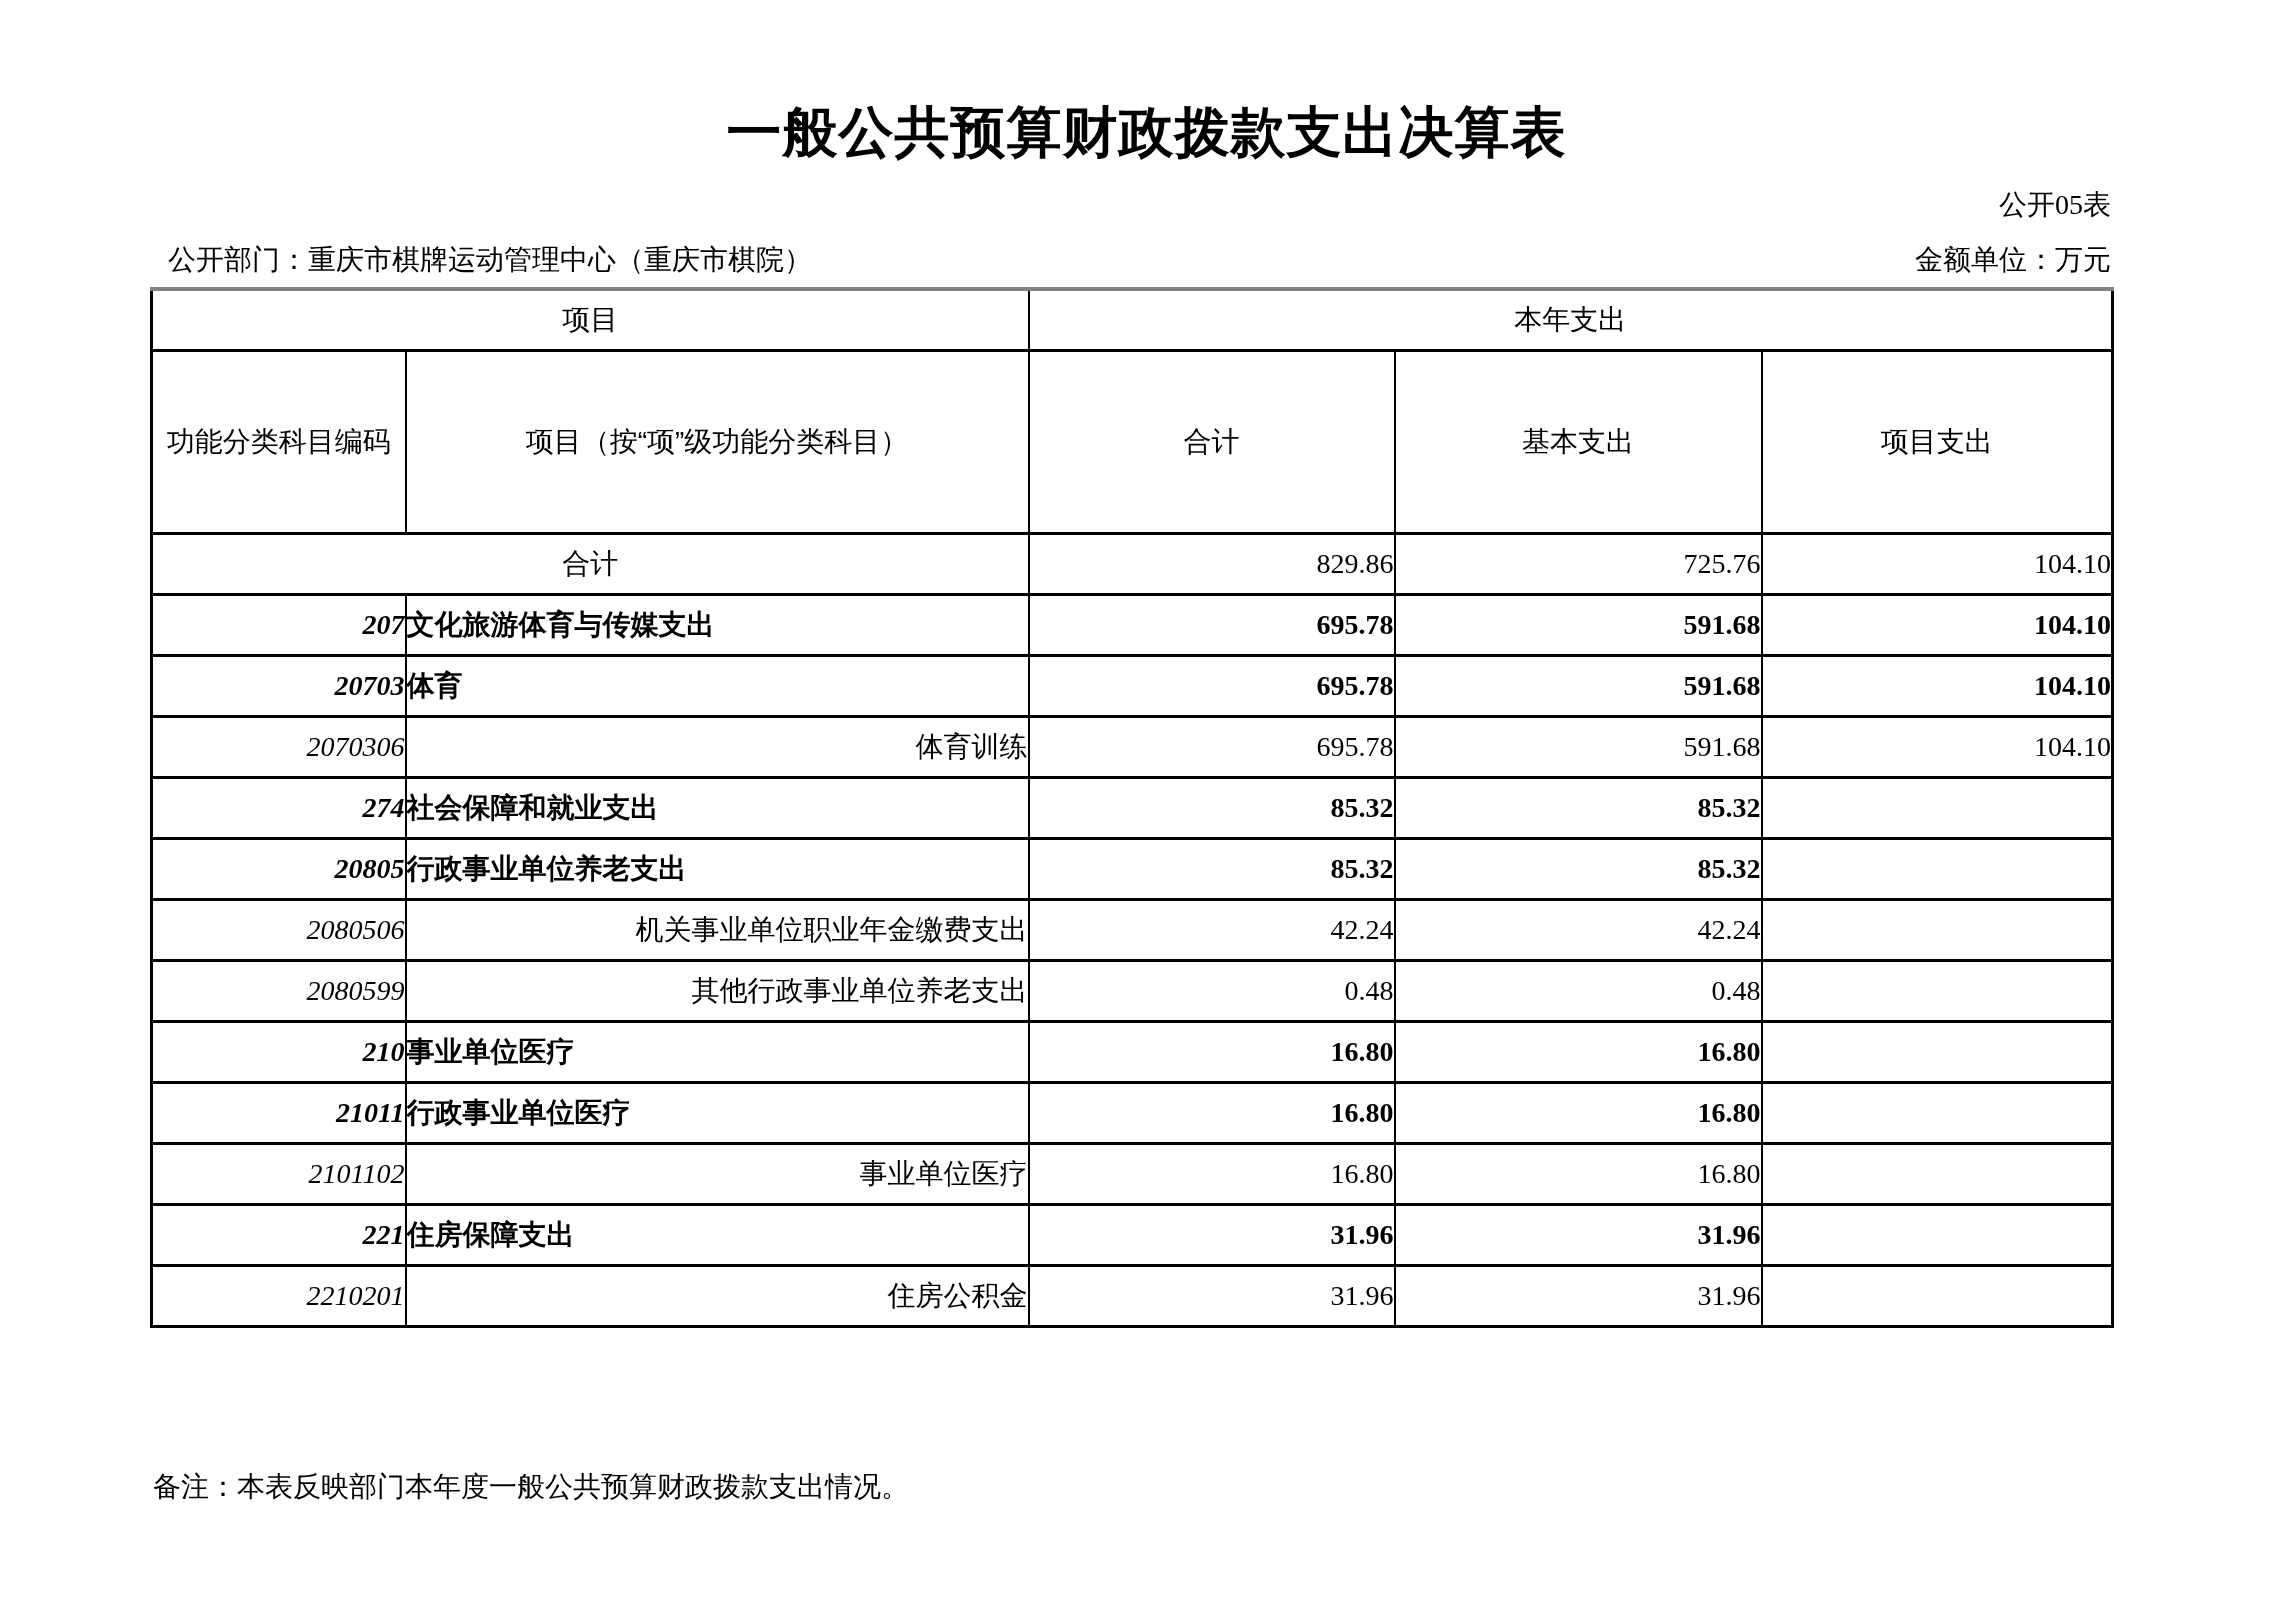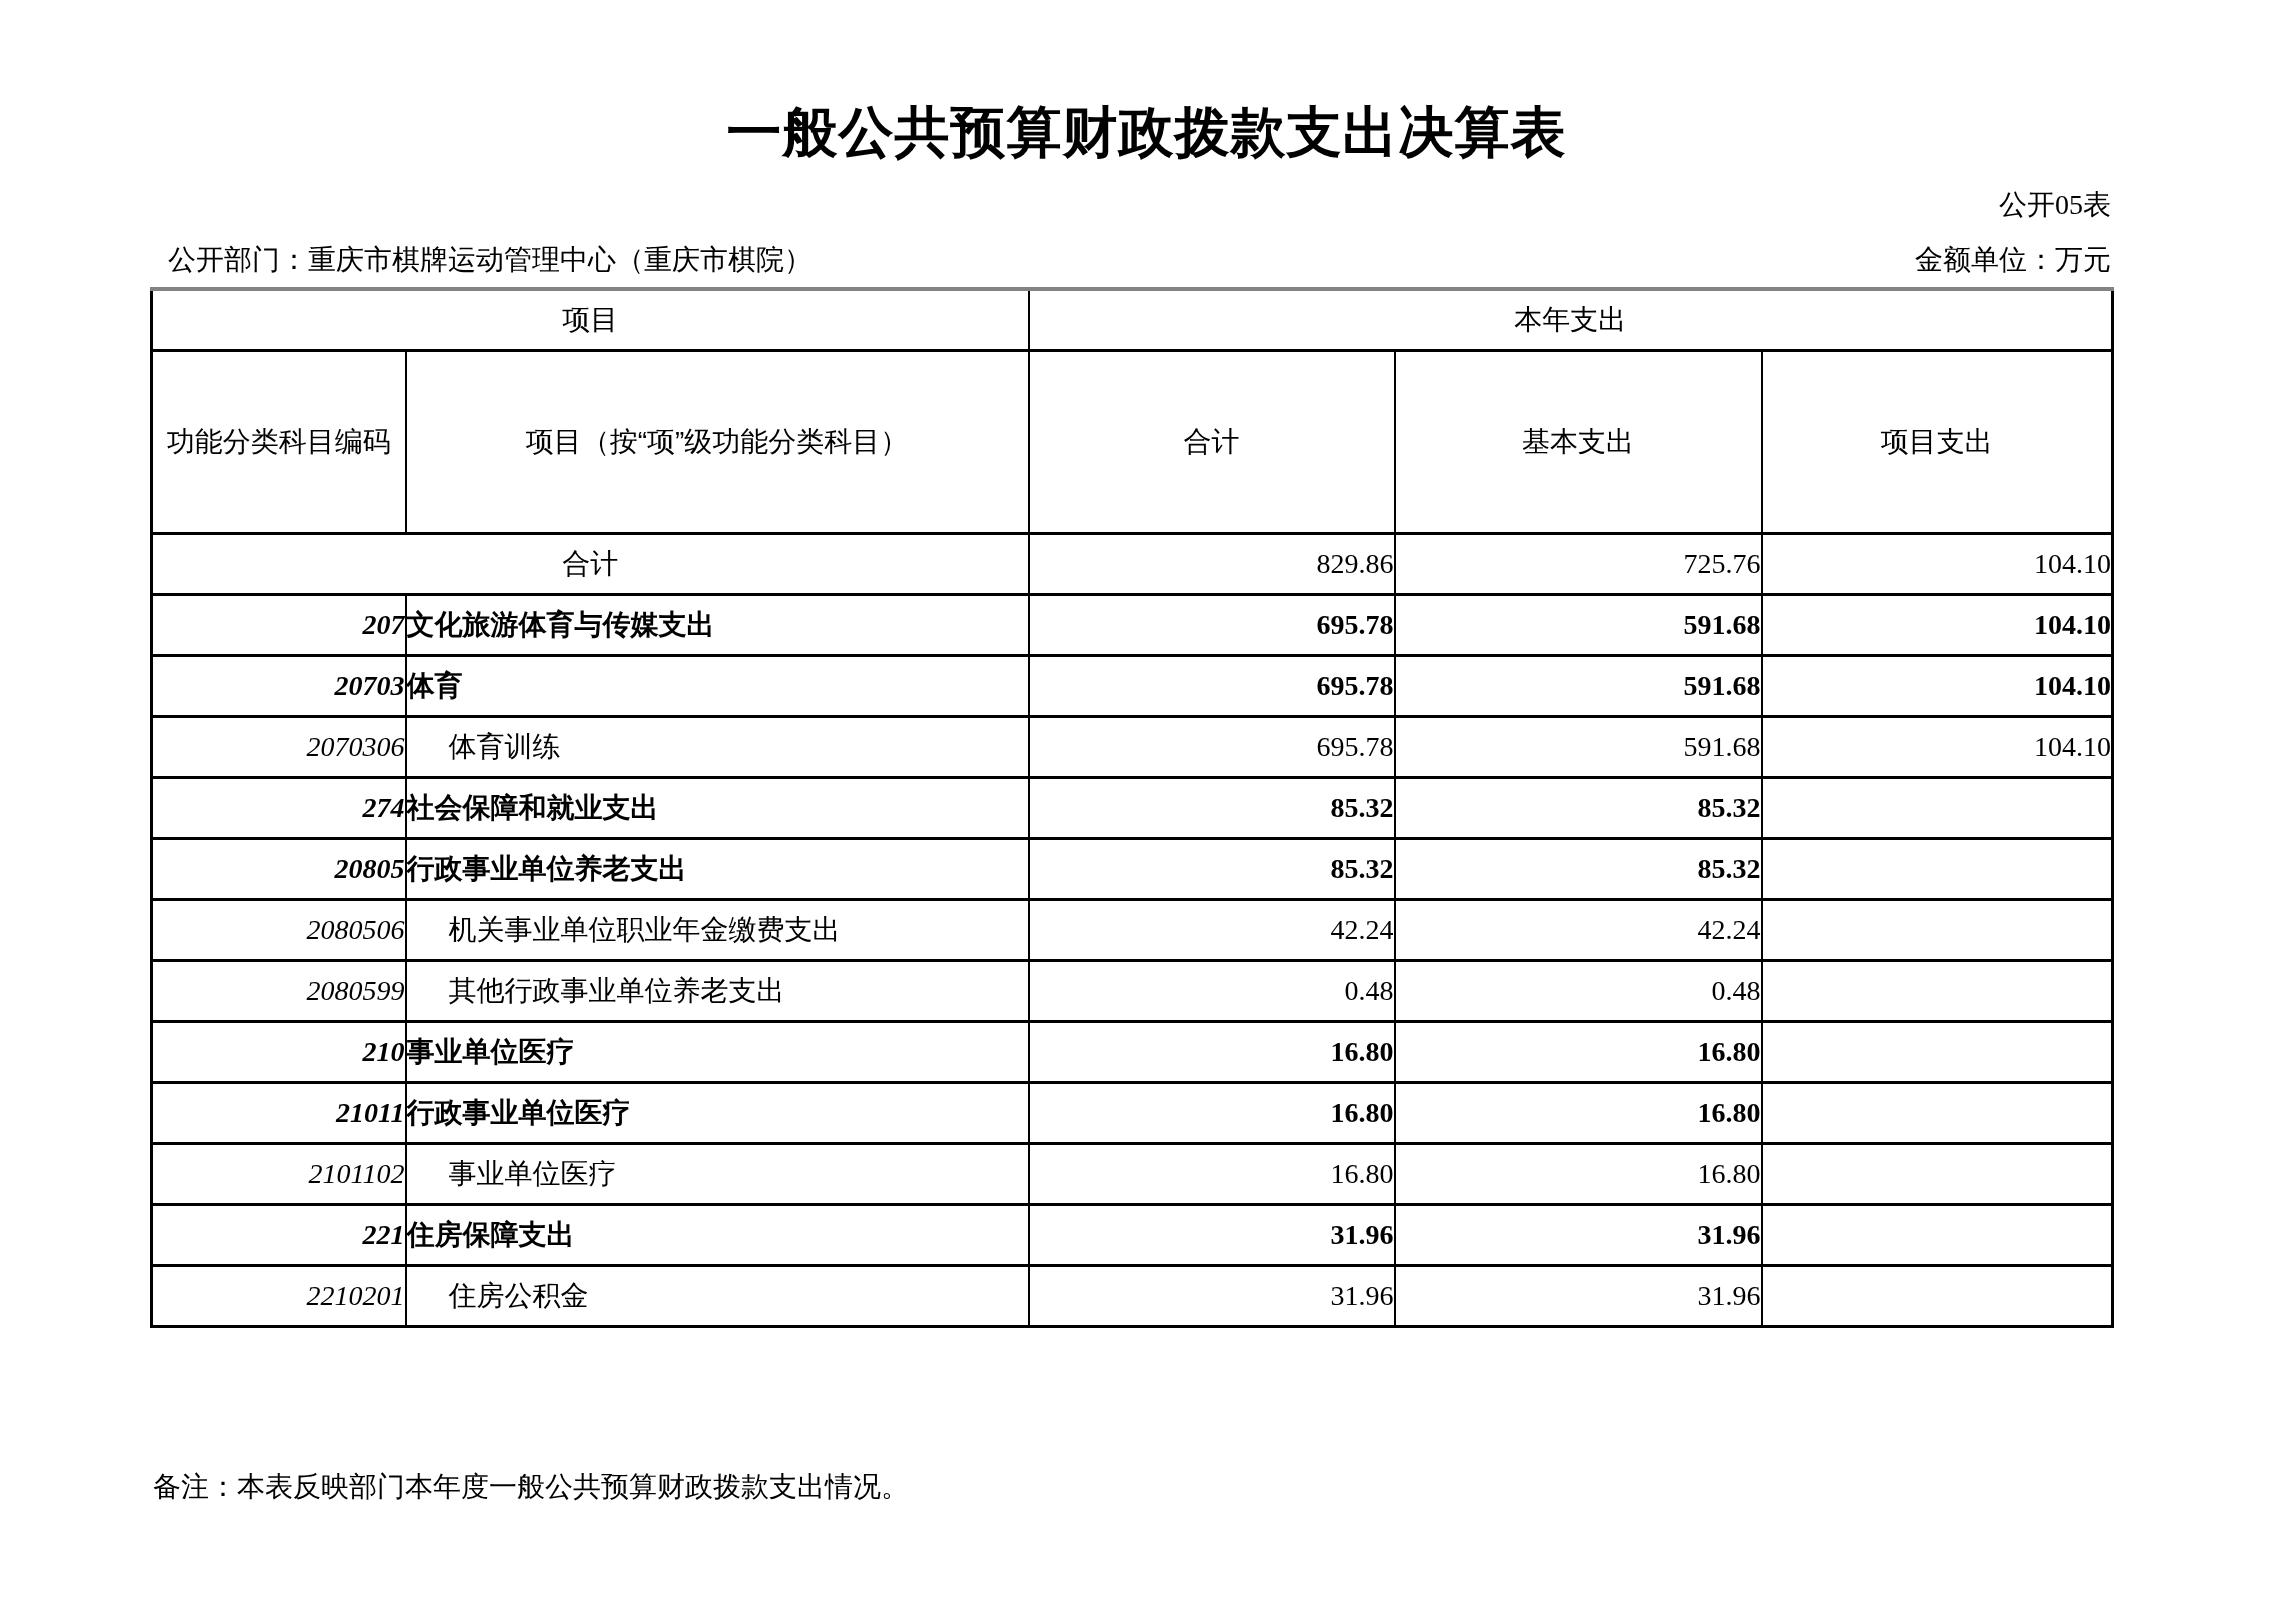--- a/index.html
+++ b/index.html
@@ -48,21 +48,21 @@
   .th-cell {
     font-family: "Liberation Sans", "DejaVu Sans", sans-serif;
     font-weight: bold; text-align: center;
   }
   td.code { text-align: right; padding-left: 7.8px; font-style: italic; }
   td.name { text-align: left; padding-left: 9.8px; }
   td.num  { text-align: right; padding-right: 11.8px; }
 
   tr.bold td { font-weight: bold; }
   tr.bold td.name { font-family: "Liberation Sans", "DejaVu Sans", sans-serif; }
-  tr.indent td.name { padding-left: 42px; }
+  tr.indent td.name { padding-left: 42px; text-align: right; }
 
   td.total-label {
     text-align: center; font-weight: bold;
     font-family: "Liberation Sans", "DejaVu Sans", sans-serif;
   }
 
   .note {
     position: absolute; left: 153px; top: 1468px;
     font-size: 28px;
   }

